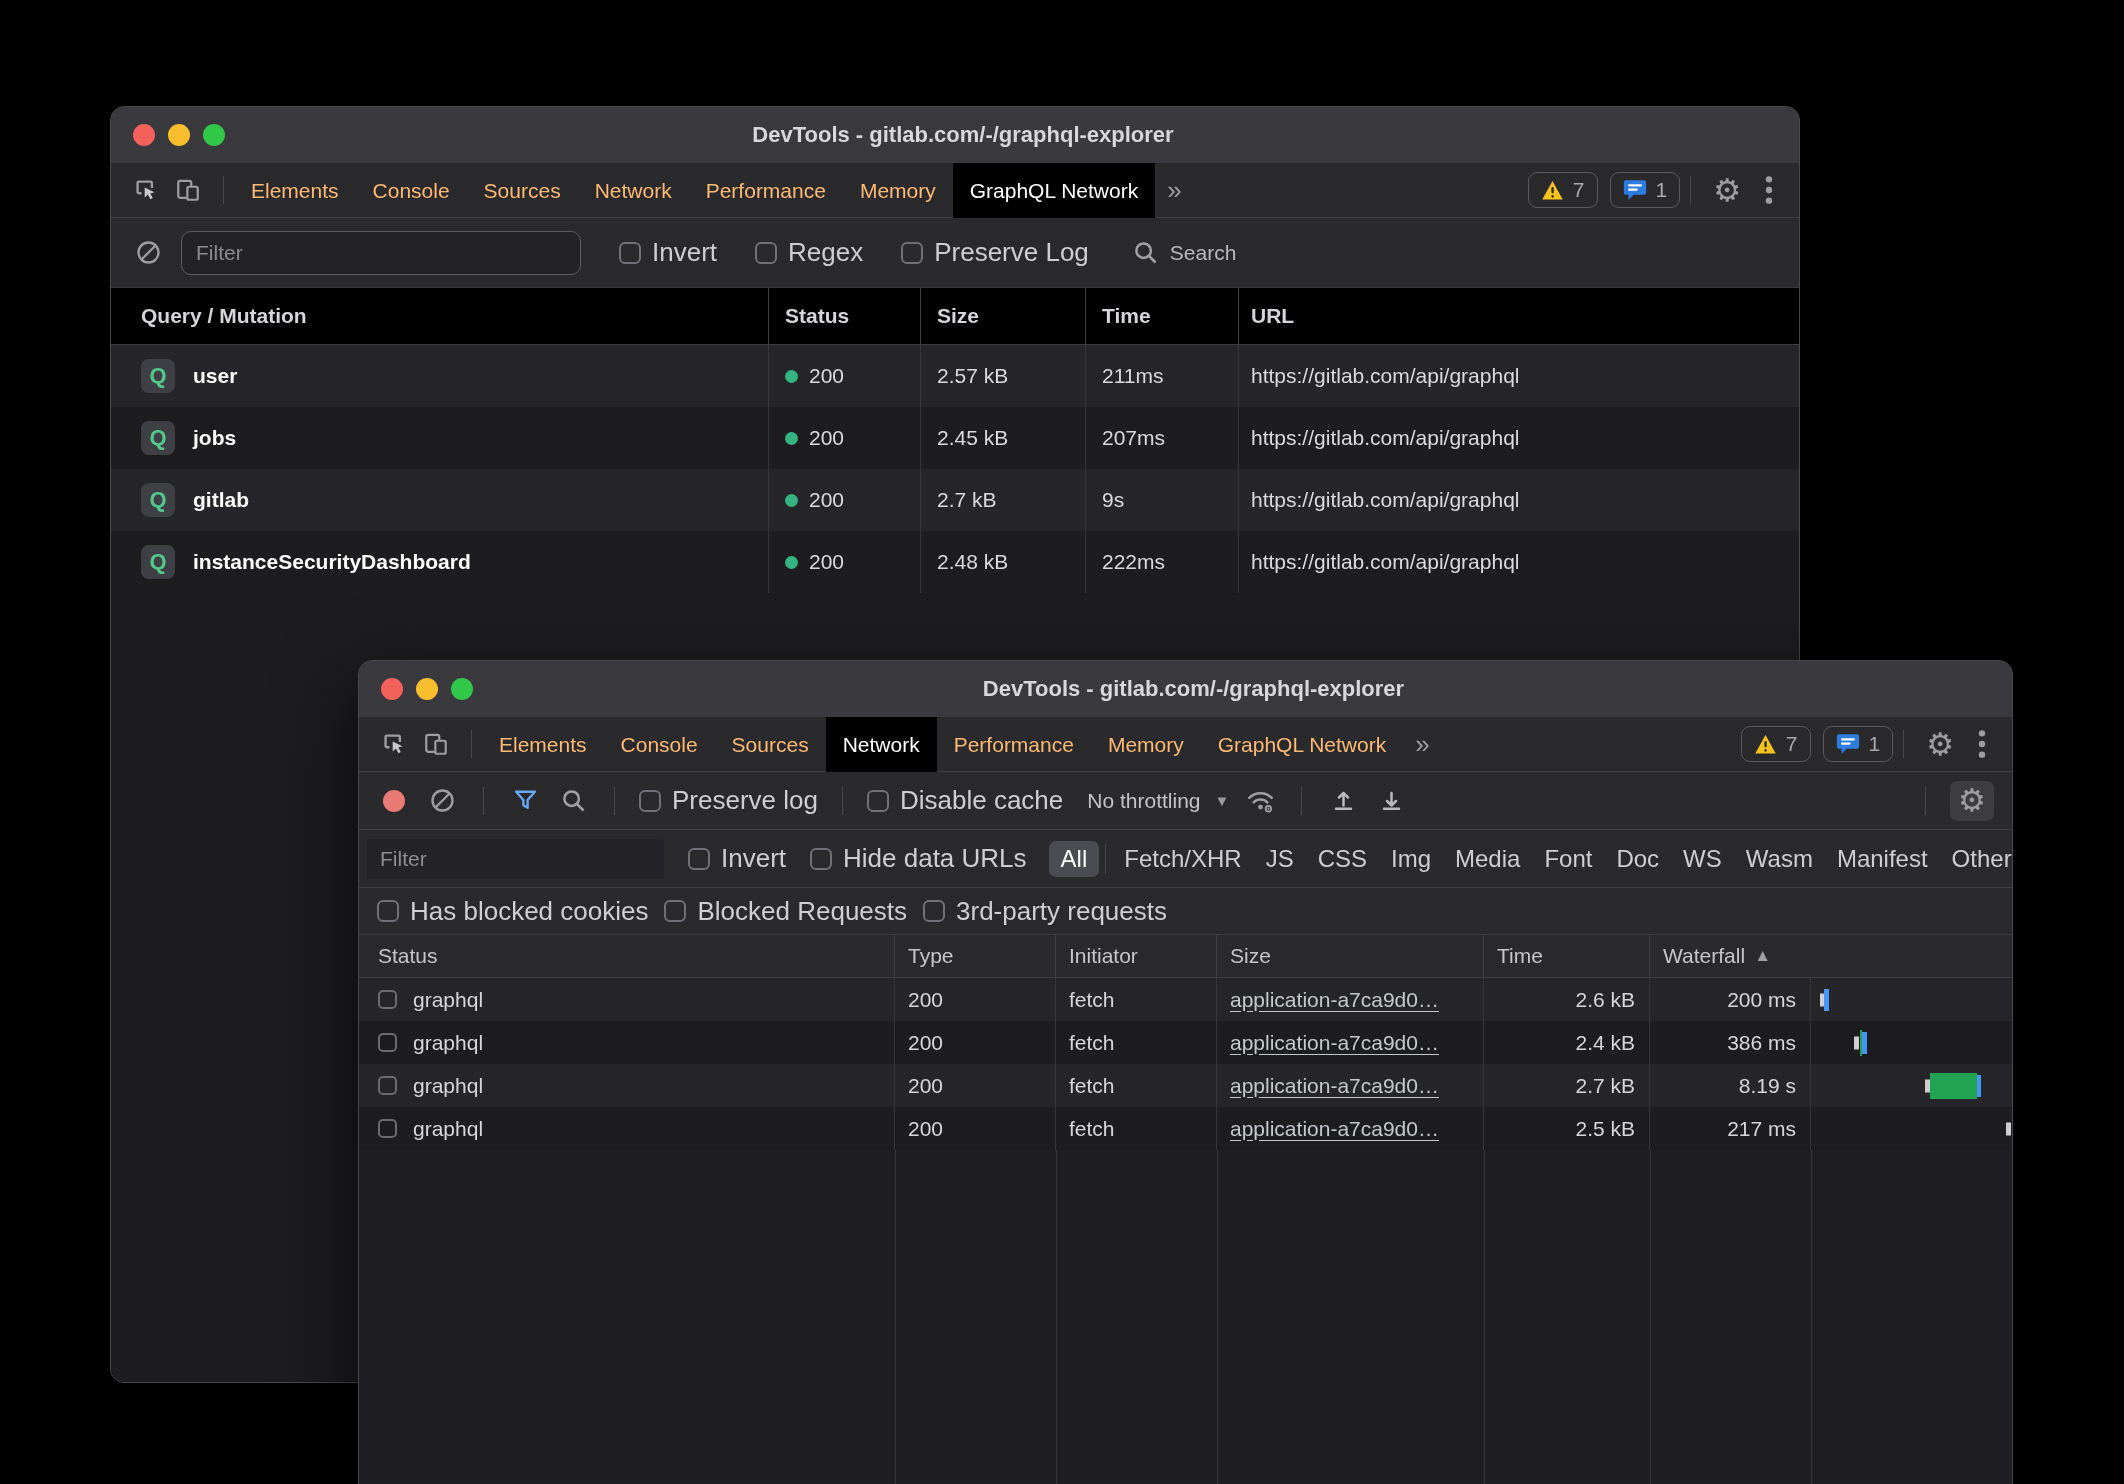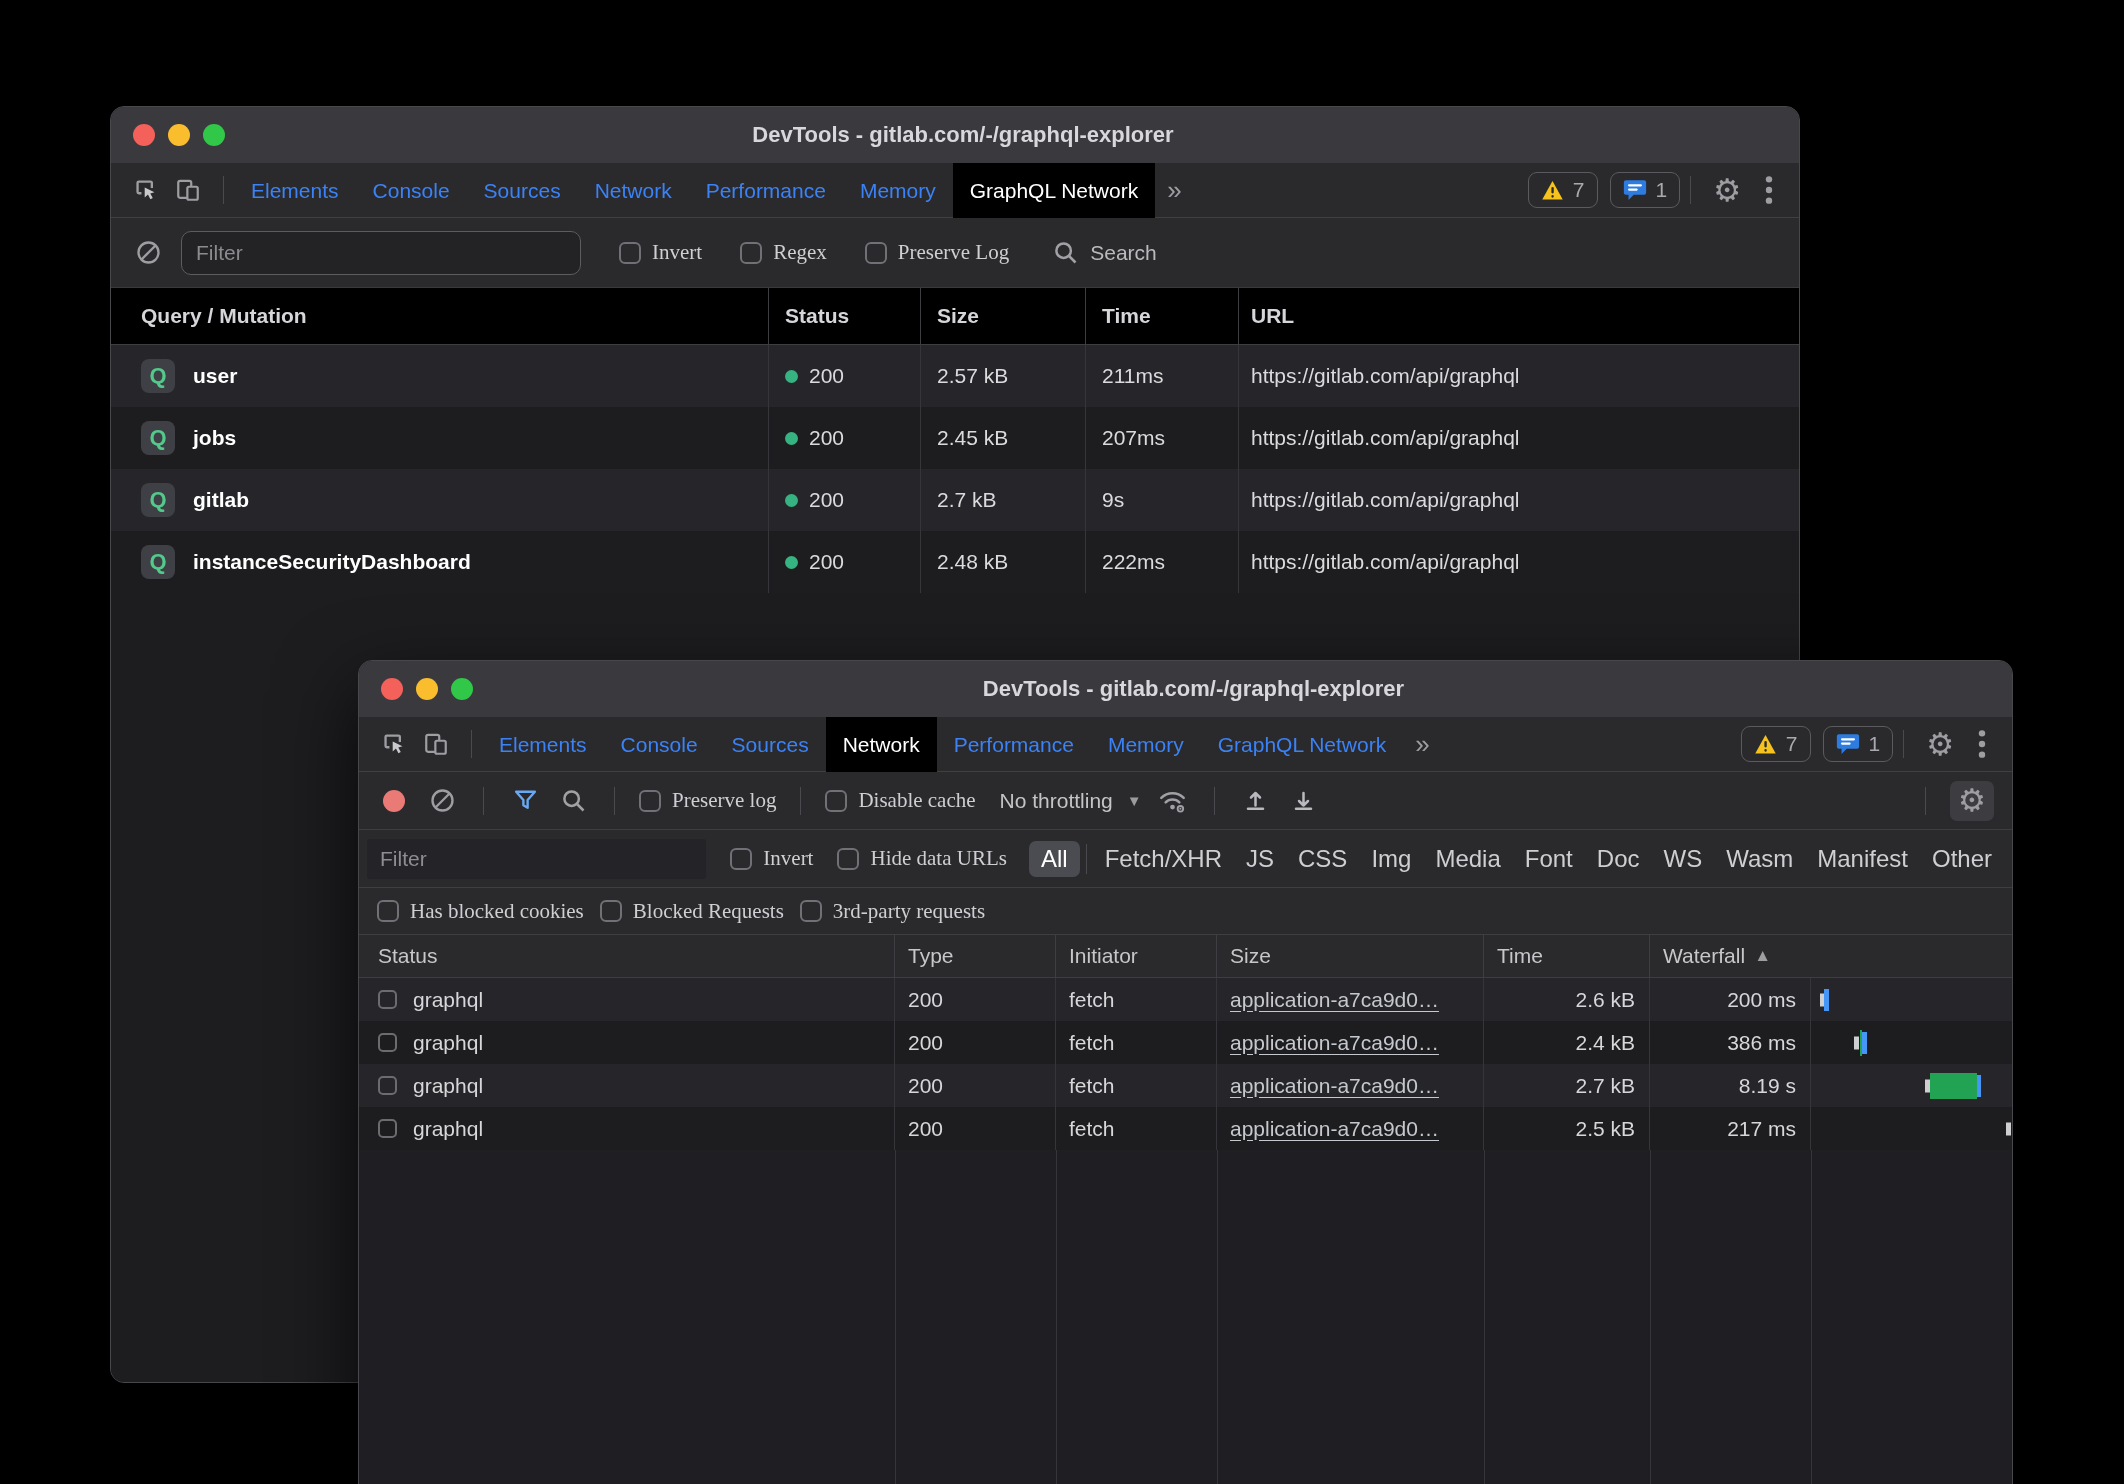--- a/index.html
+++ b/index.html
@@ -16,31 +16,31 @@
   .titlebar { height:56px; background:#3a3a3e; display:flex; align-items:center; position:relative; flex:none; }
   .lights { display:flex; gap:13px; margin-left:22px; }
   .light { width:22px; height:22px; border-radius:50%; }
   .light.red{background:#f4605a;} .light.yellow{background:#f9bd2e;} .light.green{background:#31c748;}
   .wtitle { position:absolute; left:16px; right:0; text-align:center; color:#d8d8dc; font-size:22px; font-weight:700; }
 
   
   .tabbar { height:55px; background:#2a2a2d; border-bottom:1px solid #404044; display:flex; align-items:center; padding:0 14px 0 18px; flex:none; }
   .ticon { width:34px; height:34px; display:flex; align-items:center; justify-content:center; margin-right:8px; }
   .vdiv { width:1px; height:28px; background:#4a4a4e; margin:0 10px; flex:none; }
-  .tab { padding:0 17px; height:55px; line-height:55px; color:#3b82f6; font-size:21px; white-space:nowrap; cursor:default; }
+  .tab { padding:0 17px; height:55px; line-height:55px; color:#fdba74; font-size:21px; white-space:nowrap; cursor:default; }
   .tab.active { background:#000; color:#fff; }
   .more { color:#9d9da2; font-size:26px; padding:0 12px; }
   .spacer { flex:1; }
   .badge { display:flex; align-items:center; gap:9px; border:1.5px solid #5a5a5f; border-radius:9px; padding:5px 12px; margin-left:12px; color:#a9a9ae; font-size:21px; }
   .gicon { color:#9d9da2; font-size:31px; padding:0 12px; line-height:1; }
 
   
   .toolrow { background:#2a2a2d; display:flex; align-items:center; flex:none; }
   .cb { width:22px; height:22px; border:2px solid #707076; border-radius:6px; background:transparent; flex:none; }
-  .cbl { display:flex; align-items:center; gap:11px; color:#cfcfd3; font-size:21px; white-space:nowrap;font-family:Liberation Serif, serif; }
+  .cbl { display:flex; align-items:center; gap:11px; color:#cfcfd3; font-size:26px; white-space:nowrap; }
 
   
   .gq-filterrow { height:70px; border-bottom:1px solid #3a3a3e; padding:0 20px; gap:16px; }
   .gq-input { width:400px; height:44px; background:#232326; border:1.5px solid #5c5c61; border-radius:10px;
               color:#e8e8ea; font-size:21px; padding:0 14px; outline:none; }
   .gq-input::placeholder { color:#8b8b90; }
   .gq-filterrow .cbl { margin-left:22px; }
   .search-lab { display:flex; align-items:center; gap:12px; color:#b9b9be; font-size:21px; margin-left:28px; }
 
   .gq-header { height:57px; background:#000000; border-bottom:1px solid #3e3e42; display:grid;

